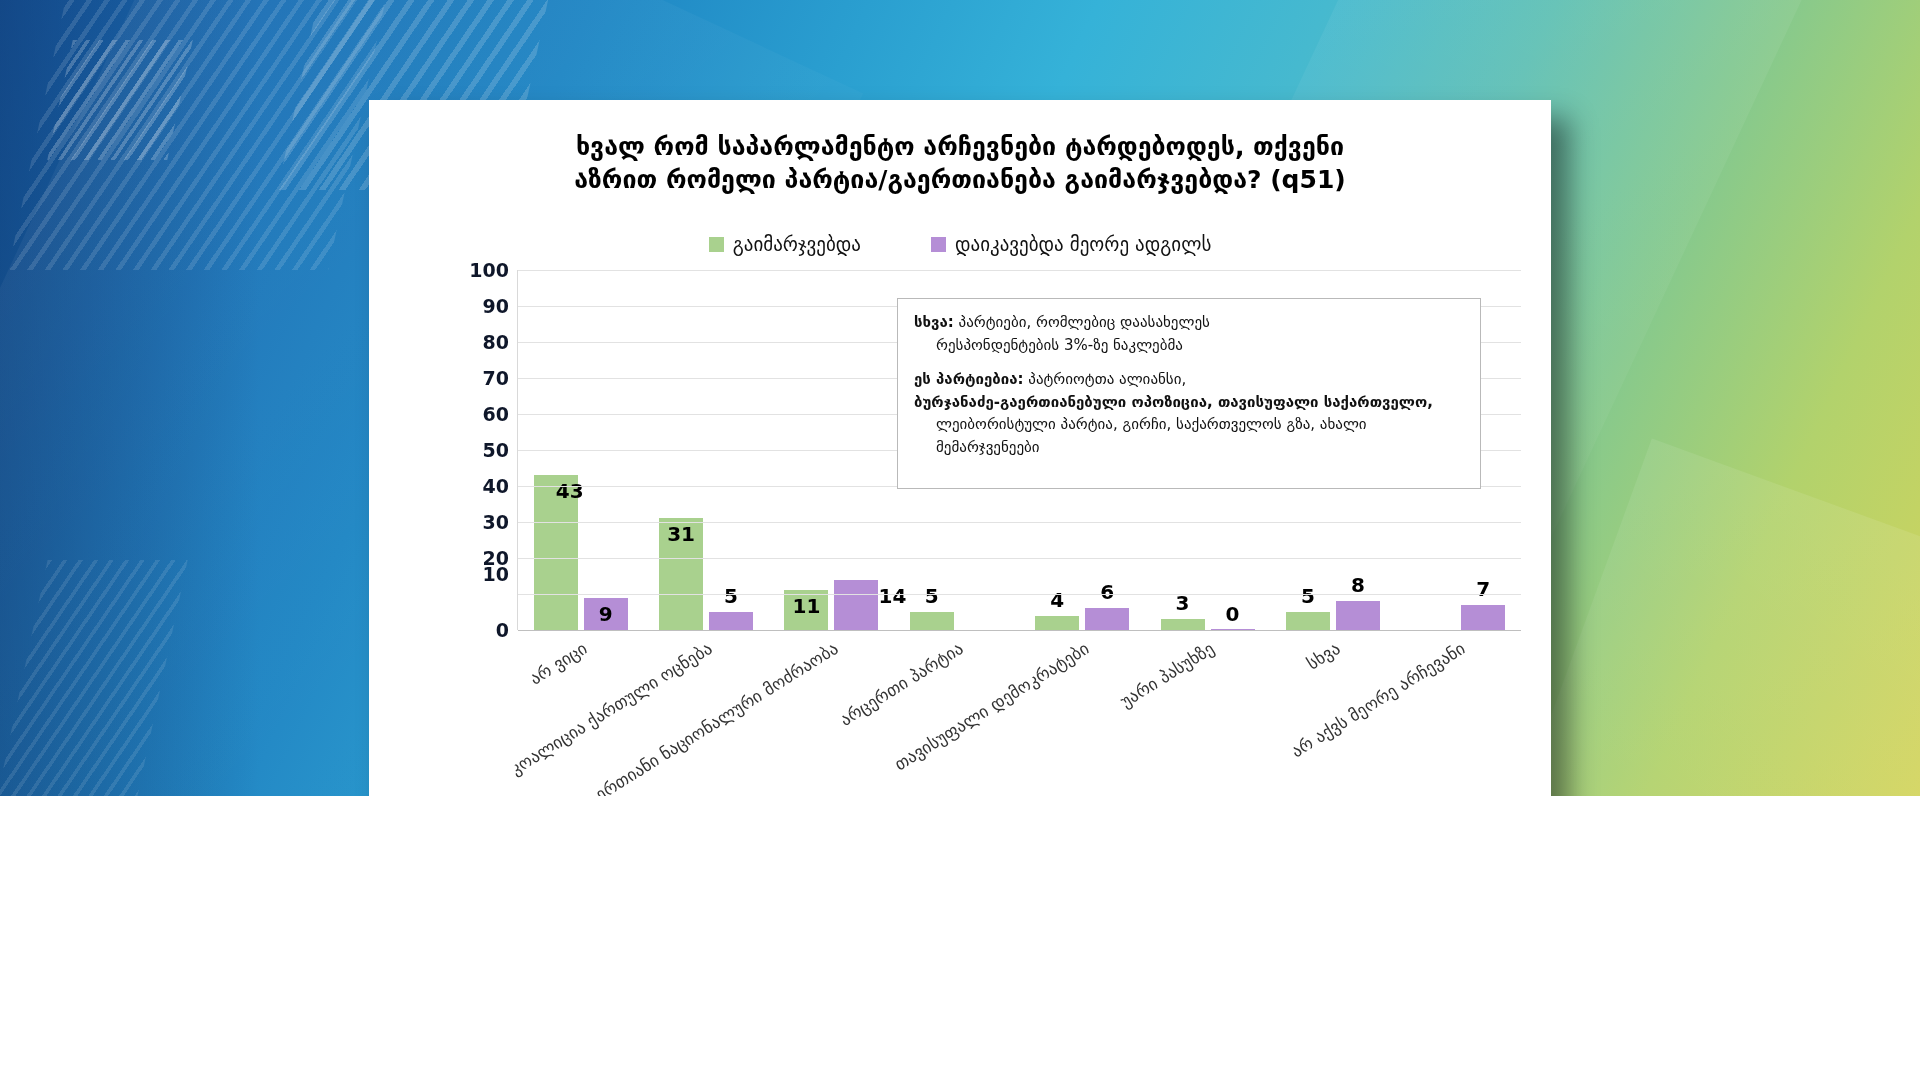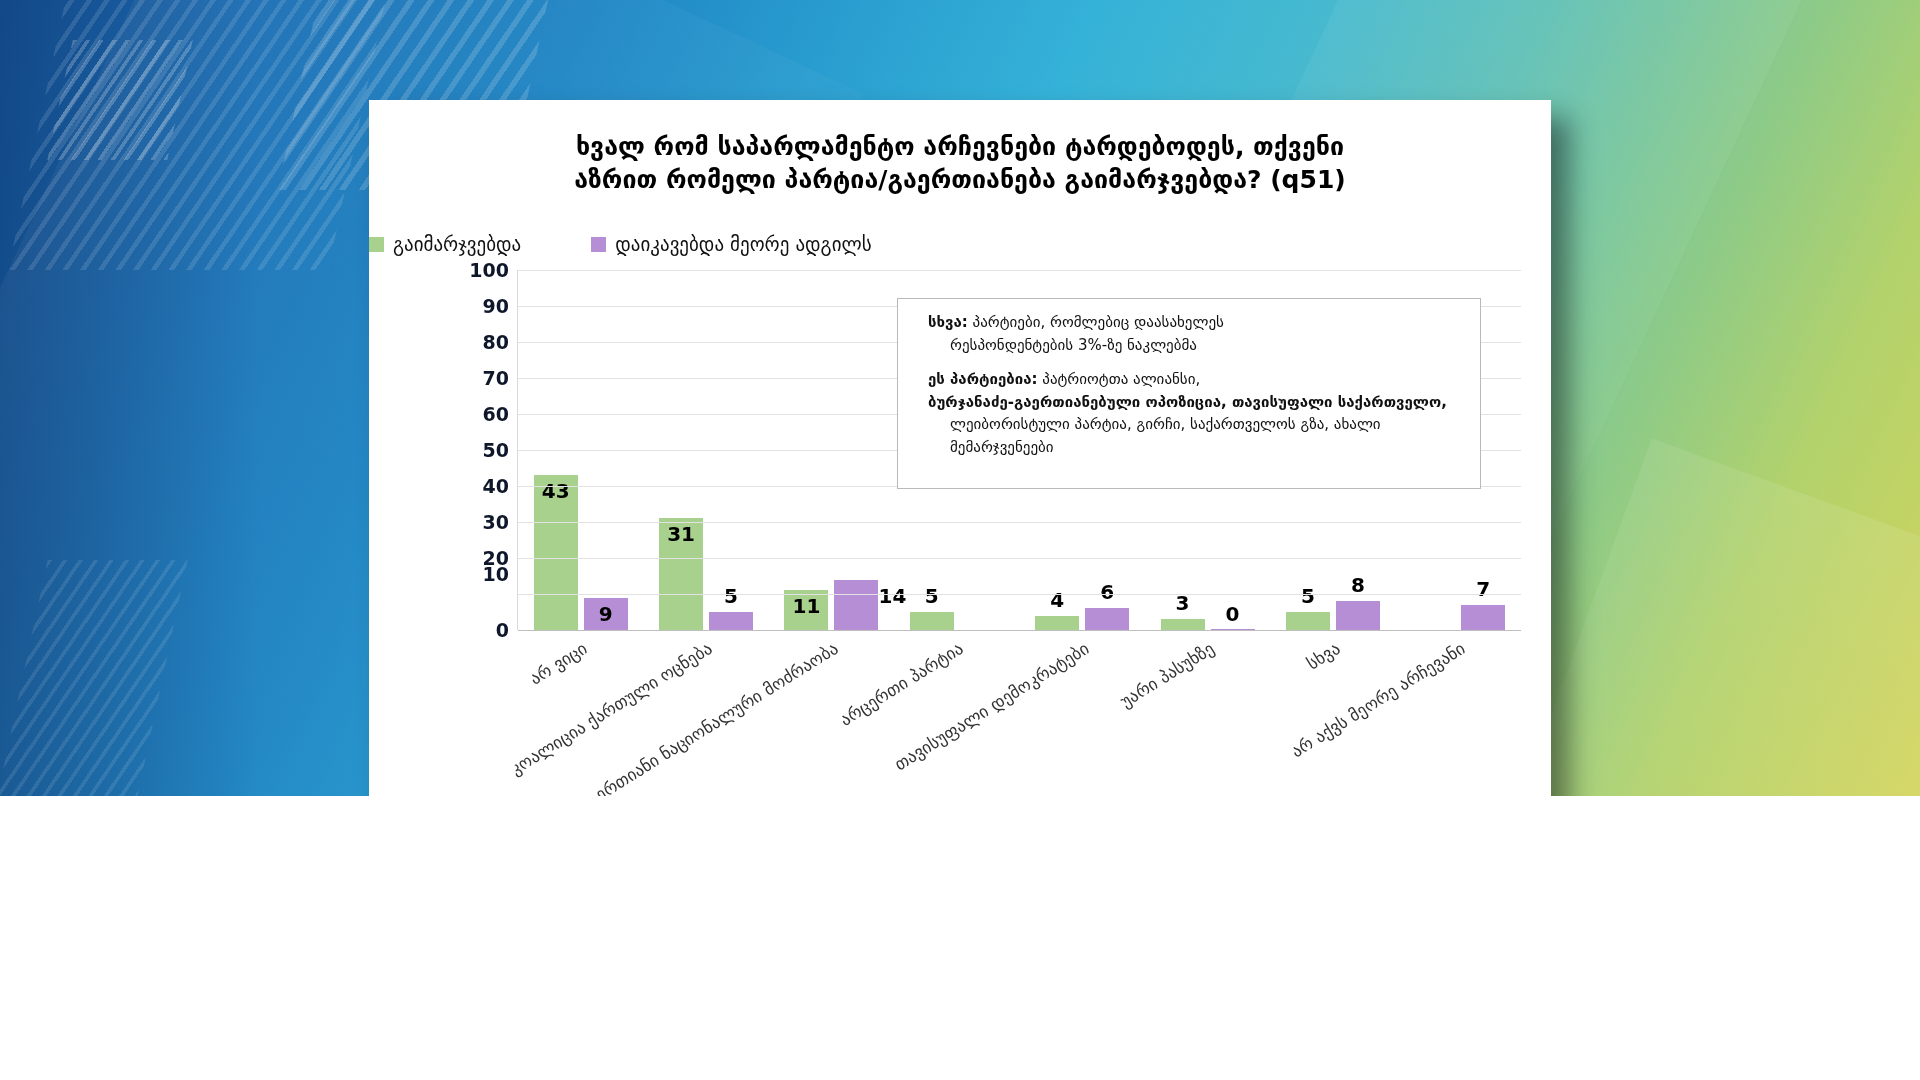--- a/index.html
+++ b/index.html
@@ -114,21 +114,21 @@
     line-height: 1.32;
     padding: 0 90px;
     box-sizing: border-box;
   }
 
   .legend {
     position: absolute;
     top: 133px;
     left: 0; right: 0;
     display: flex;
-    justify-content: flex-start;
+    justify-content: center;
     gap: 70px;
     align-items: center;
   }
   .legend-item {
     display: flex;
     align-items: center;
     gap: 9px;
     font-size: 19px;
     color: #111;
   }
@@ -239,21 +239,21 @@
   }
 
   
   #note {
     position: absolute;
     left: 528px;
     top: 198px;
     width: 584px;
     border: 1px solid #b9b9b9;
     background: #ffffff;
-    padding: 12px 14px 14px 30px;
+    padding: 12px 14px 14px 16px;
     box-sizing: border-box;
     font-size: 15px;
     color: #111;
     line-height: 1.5;
   }
   #note .nb { font-weight: bold; }
   #note .note-block { margin-bottom: 12px; }
   #note .note-block:last-child { margin-bottom: 16px; }
   #note .indent { display: block; padding-left: 22px; }
 </style>
@@ -300,21 +300,21 @@
           <div class="y-tick" style="top: 108px;">70</div>
           <div class="y-tick" style="top: 72px;">80</div>
           <div class="y-tick" style="top: 36px;">90</div>
           <div class="y-tick" style="top: 0px;">100</div>
         </div>
       <div class="grid-area" id="gridarea">
         <div class="bars" id="bars">
             <div class="group">
               <div class="bar">
                 <div class="bar-rect" style="height: 154.8px; background: rgb(169, 209, 142);"></div>
-                <div class="bar-label" style="bottom: 126.8px;">43</div>
+                <div class="bar-label" style="bottom: 126.8px; padding-left: 14px;">43</div>
               </div>
               <div class="bar">
                 <div class="bar-rect" style="height: 32.4px; background: rgb(181, 142, 214);"></div>
                 <div class="bar-label" style="bottom: 4.4px;">9</div>
               </div>
             </div>
             <div class="group">
               <div class="bar">
                 <div class="bar-rect" style="height: 111.6px; background: rgb(169, 209, 142);"></div>
                 <div class="bar-label" style="bottom: 83.6px;">31</div>

